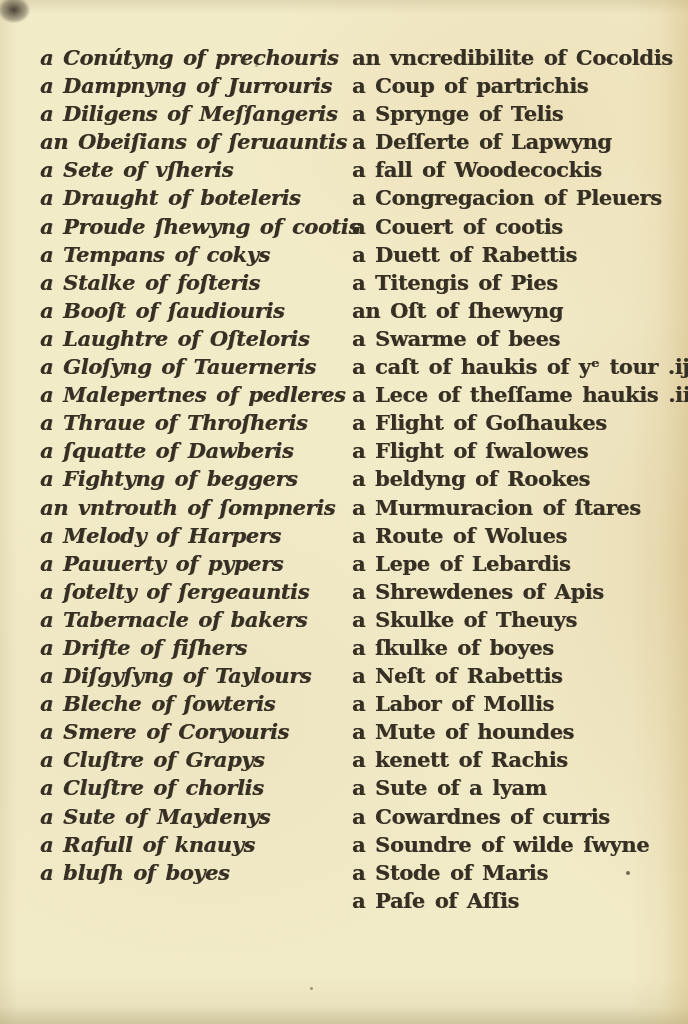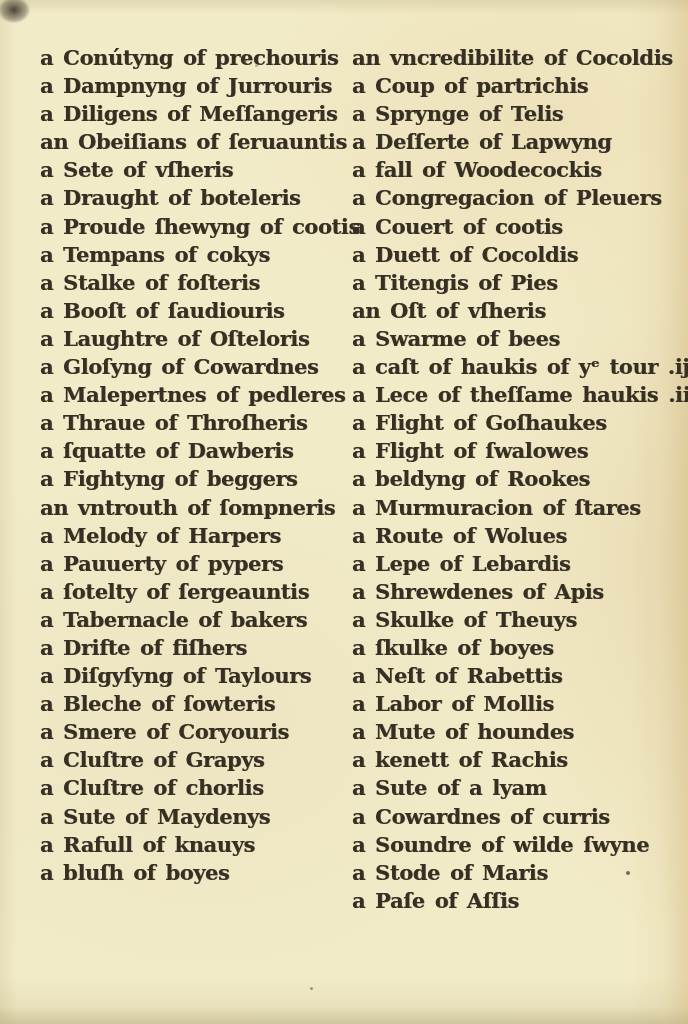--- a/index.html
+++ b/index.html
@@ -33,21 +33,21 @@
   .columns{position:absolute;top:44px;left:0;width:100%;}
   .col{
     position:absolute;top:0;
     color:var(--ink);
     font-size:21px;font-weight:bold;
     letter-spacing:-0.4px;word-spacing:3px;
     white-space:nowrap;
     text-shadow:0.5px 0.4px 0.4px rgba(54,47,35,0.55);
   }
   .col .line{height:28.1px;line-height:28.1px;}
-  .col-left{left:40px;width:305px;}
+  .col-left{left:40px;width:305px;font-style:italic;}
   .col-right{left:352px;width:330px;}
   .speck{position:absolute;border-radius:50%;}
   .speck-1{left:243px;top:60px;width:4px;height:3px;background:rgba(90,82,62,0.55);}
   .speck-2{left:255px;top:64px;width:3px;height:3px;background:rgba(90,82,62,0.40);}
   .speck-3{left:626px;top:871px;width:4px;height:4px;background:rgba(70,62,48,0.75);}
   .speck-4{left:310px;top:987px;width:3px;height:3px;background:rgba(100,92,70,0.6);}
 </style>
 </head>
 <body>
 
@@ -73,21 +73,21 @@
       <div class="line"><span>a Proude ſhewyng of cootis</span></div>
 
       <div class="line"><span>a Tempans of cokys</span></div>
 
       <div class="line"><span>a Stalke of foſteris</span></div>
 
       <div class="line"><span>a Booſt of ſaudiouris</span></div>
 
       <div class="line"><span>a Laughtre of Oſteloris</span></div>
 
-      <div class="line"><span>a Gloſyng of Cowardnes</span></div>
+      <div class="line"><span>a Gloſyng of Tauerneris</span></div>
 
       <div class="line"><span>a Malepertnes of pedleres</span></div>
 
       <div class="line"><span>a Thraue of Throſheris</span></div>
 
       <div class="line"><span>a ſquatte of Dawberis</span></div>
 
       <div class="line"><span>a Fightyng of beggers</span></div>
 
       <div class="line"><span>an vntrouth of ſompneris</span></div>
@@ -127,25 +127,25 @@
       <div class="line"><span>a Sprynge of Telis</span></div>
 
       <div class="line"><span>a Deſſerte of Lapwyng</span></div>
 
       <div class="line"><span>a fall of Woodecockis</span></div>
 
       <div class="line"><span>a Congregacion of Pleuers</span></div>
 
       <div class="line"><span>a Couert of cootis</span></div>
 
-      <div class="line"><span>a Duett of Cocoldis</span></div>
+      <div class="line"><span>a Duett of Rabettis</span></div>
 
       <div class="line"><span>a Titengis of Pies</span></div>
 
-      <div class="line"><span>an Oſt of vſheris</span></div>
+      <div class="line"><span>an Oſt of ſhewyng</span></div>
 
       <div class="line"><span>a Swarme of bees</span></div>
 
       <div class="line"><span>a caſt of haukis of yᵉ tour .ij</span></div>
 
       <div class="line"><span>a Lece of theſſame haukis .iij</span></div>
 
       <div class="line"><span>a Flight of Goſhaukes</span></div>
 
       <div class="line"><span>a Flight of ſwalowes</span></div>

